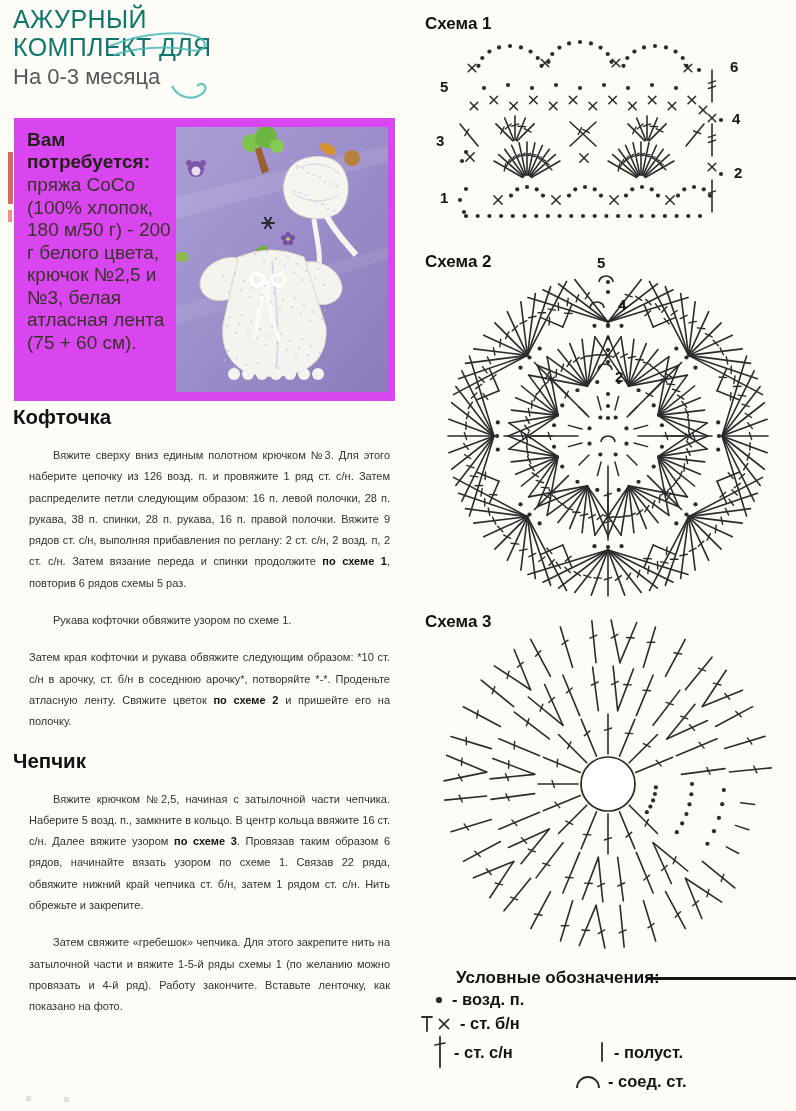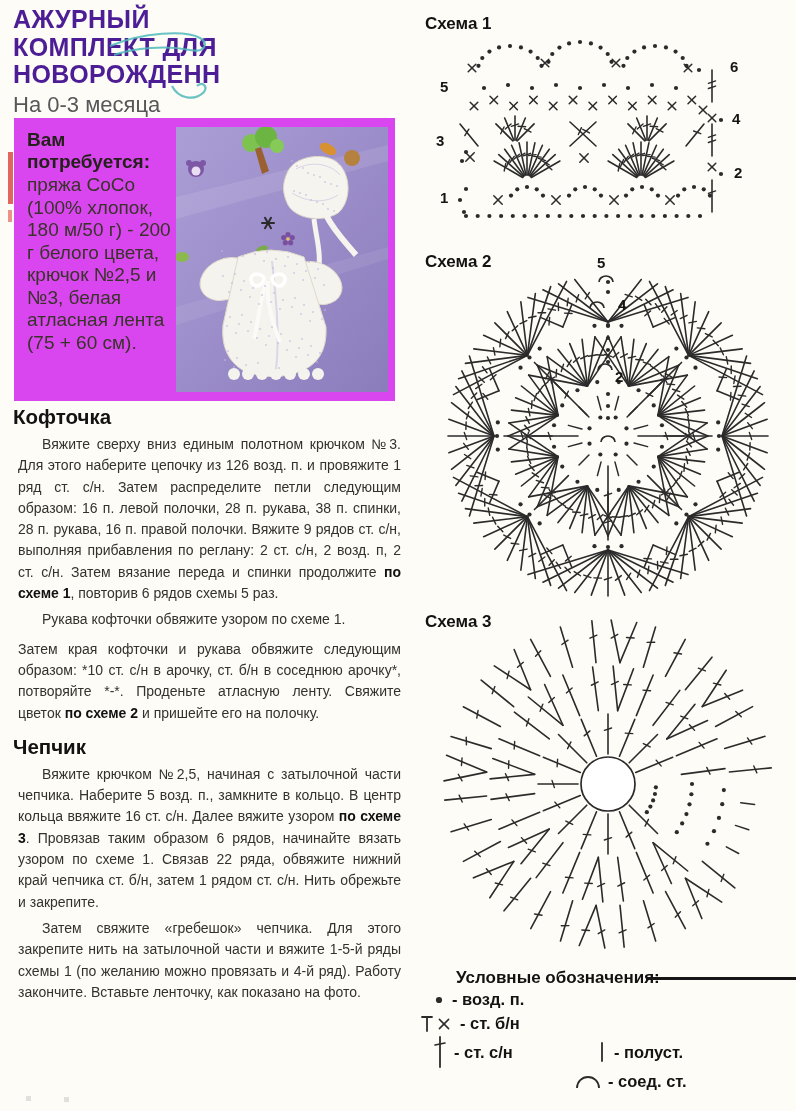--- a/index.html
+++ b/index.html
@@ -1,35 +1,35 @@
 <!DOCTYPE html>
 <html lang="ru"><head>
 <meta charset="utf-8">
 <style>
   html,body{margin:0;padding:0;background:#ffffff;}
   #page{position:relative;width:796px;height:1111px;background:#fdfcf6;overflow:hidden;
         font-family:"Liberation Sans",sans-serif;color:#2f2c28;}
   
   .title-block{position:absolute;left:13px;top:6px;width:400px;}
-  .h1{font-size:25px;line-height:27.5px;color:#4c1d95;font-weight:700;letter-spacing:.4px;}
+  .h1{font-size:25px;line-height:27.5px;color:#0f766e;font-weight:400;letter-spacing:.4px;}
   .subtitle{font-size:22px;line-height:26px;color:#57575a;margin-top:3px;}
   .scribble{position:absolute;left:98px;top:28px;pointer-events:none;}
   
   .materials-box{position:absolute;left:14px;top:118px;width:381px;height:283px;background:#d946ef;}
   .red-mark{position:absolute;left:8px;top:152px;width:5px;height:52px;background:#dd4b45;opacity:.85;}
   .red-mark2{position:absolute;left:8px;top:210px;width:4px;height:12px;background:#dd4b45;opacity:.6;}
   .materials-text{position:absolute;left:13px;top:11px;width:152px;}
   .materials-heading{font-weight:700;font-size:19px;line-height:22px;color:#24201a;}
   .materials-body{font-size:19px;line-height:22.5px;color:#393429;margin-top:1px;}
   .photo{position:absolute;right:7px;top:9px;width:212px;height:265px;}
   
   #left-sections{position:absolute;left:13px;top:405px;width:393px;}
   #left-sections h2{font-size:20.5px;line-height:24px;font-weight:800;color:#131313;margin:0 0 4px 0;}
   #left-sections h2.mt{margin-top:11px;}
-  #left-sections p{font-size:14px;line-height:21.3px;margin:5px;text-align:justify;color:#35312c;}
+  #left-sections p{font-size:11px;line-height:21.3px;margin:16px;text-align:justify;color:#35312c;}
   #left-sections p.ind{text-indent:24px;}
   #left-sections p.gap{margin-top:8px;}
   #left-sections b{font-weight:800;color:#111;}
   
   .scheme-label{position:absolute;font-size:17px;font-weight:800;color:#121212;}
   #lbl-s1{left:425px;top:14px;}
   #lbl-s2{left:425px;top:252px;}
   #lbl-s3{left:425px;top:612px;}
   #svg-s1{position:absolute;left:420px;top:30px;}
   #svg-s2{position:absolute;left:425px;top:248px;}
@@ -43,21 +43,20 @@
   .artifact{position:absolute;background:#c9c9c9;opacity:.55;}
 </style>
 </head>
 <body>
 
 <div id="page">
 
   <div class="title-block">
     <div class="h1">АЖУРНЫЙ</div>
     <div class="h1">КОМПЛЕКТ ДЛЯ</div>
-    <div class="h1">НОВОРОЖДЕНН</div>
     <div class="subtitle">На 0-3 месяца</div>
   </div>
   <svg class="scribble" width="140" height="75">
     <path d="M 12,18 C 45,4 88,2 102,10 C 112,16 106,25 92,22 C 68,17 36,20 16,27" fill="none" stroke="#4fb8ba" stroke-width="2.2" opacity="0.85"></path>
     <path d="M 74,58 C 80,70 96,74 106,64 C 110,58 104,53 99,58" fill="none" stroke="#4fb8ba" stroke-width="2.2" opacity="0.85"></path>
   </svg>
 
   <div class="red-mark"></div>
   <div class="red-mark2"></div>
 

